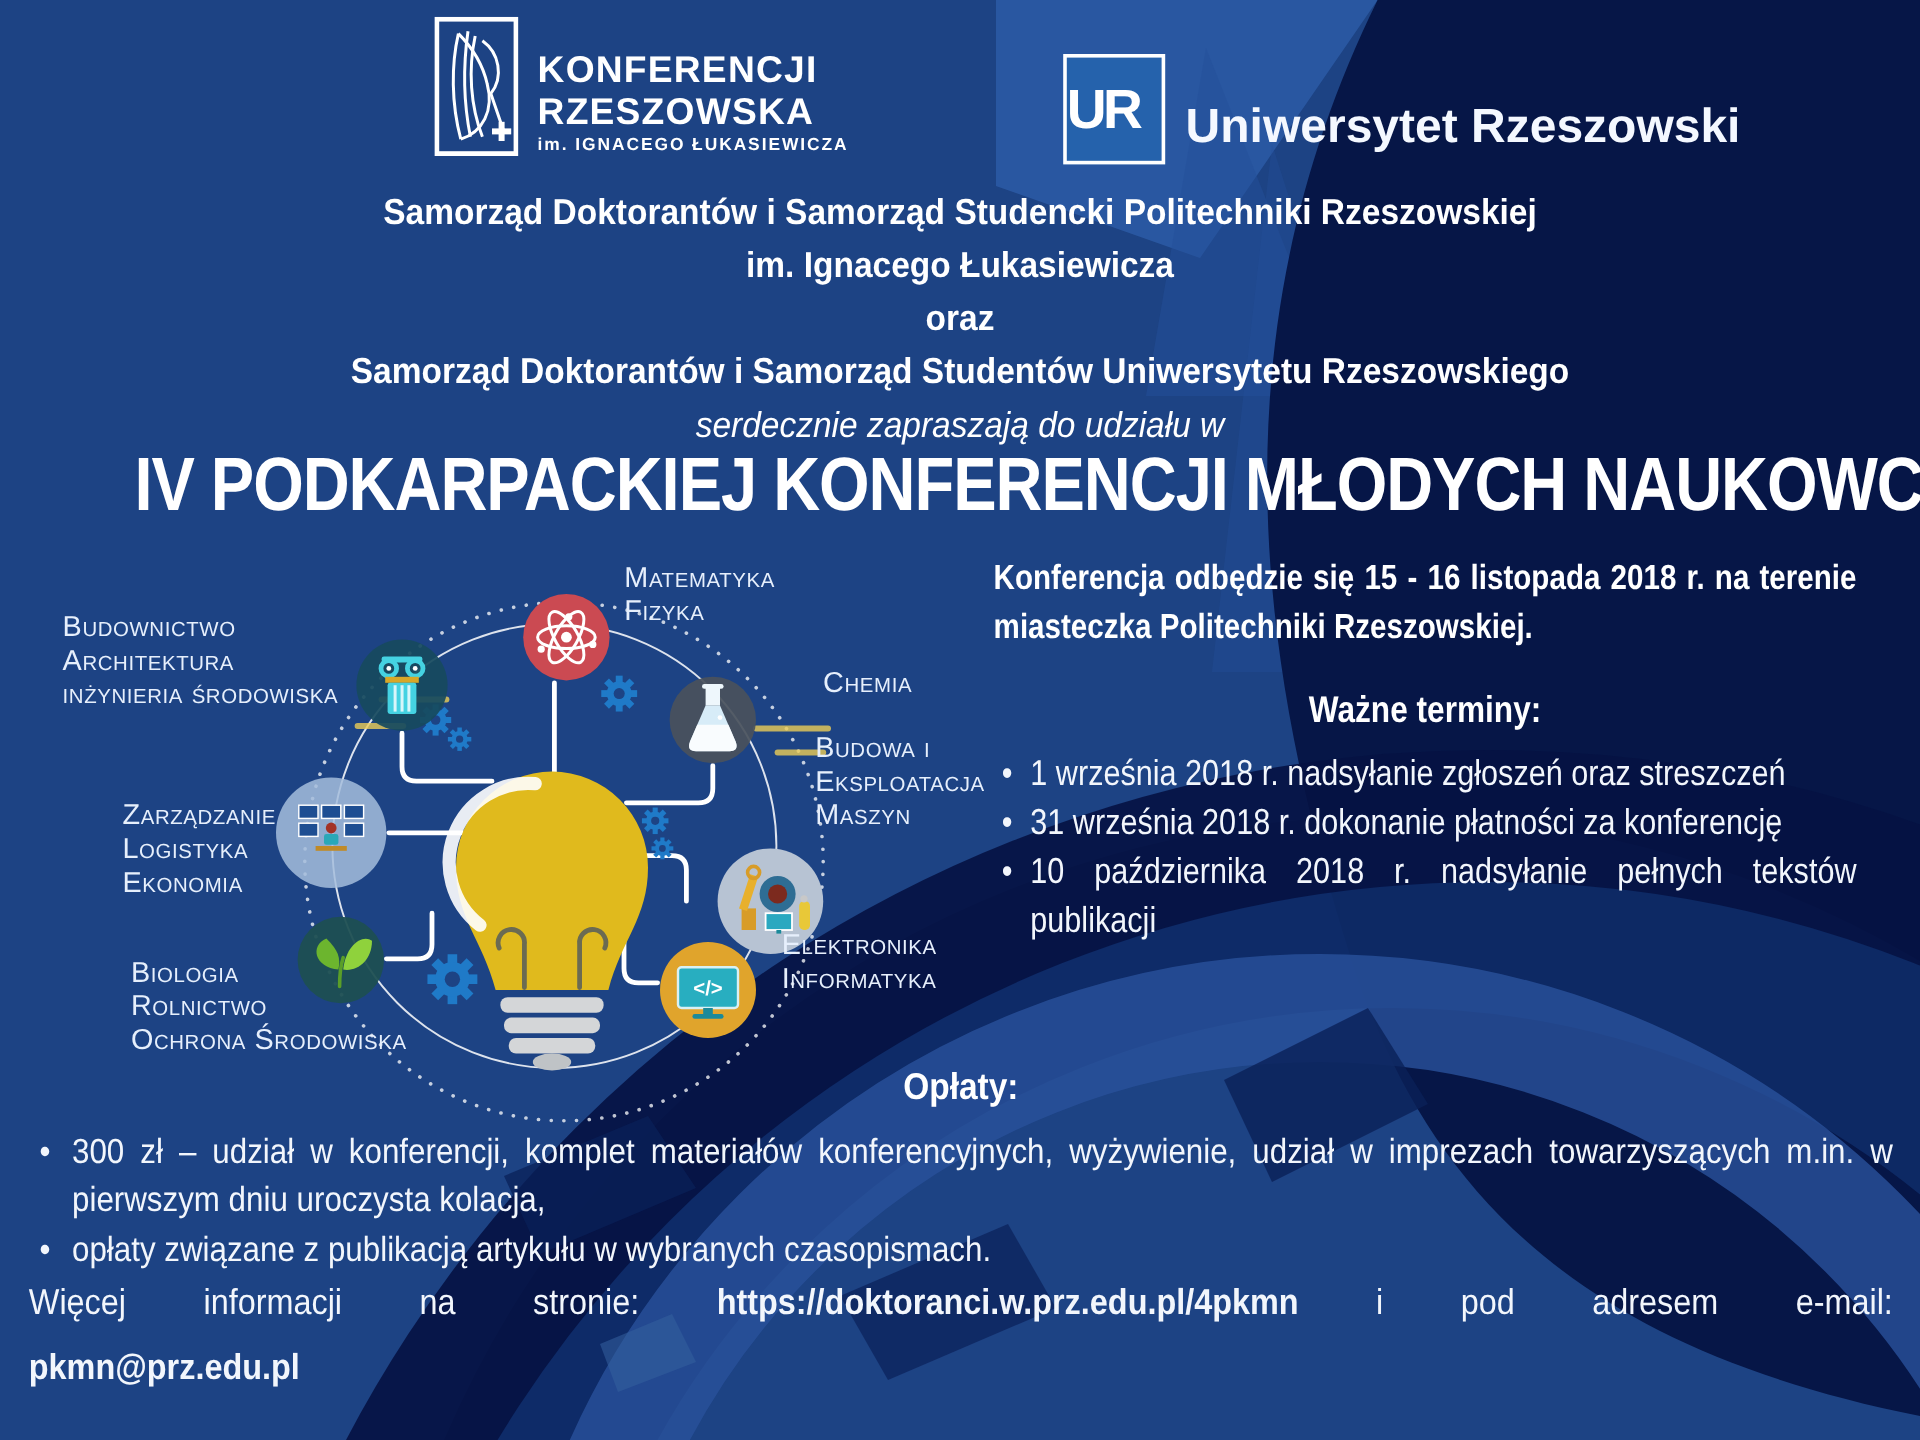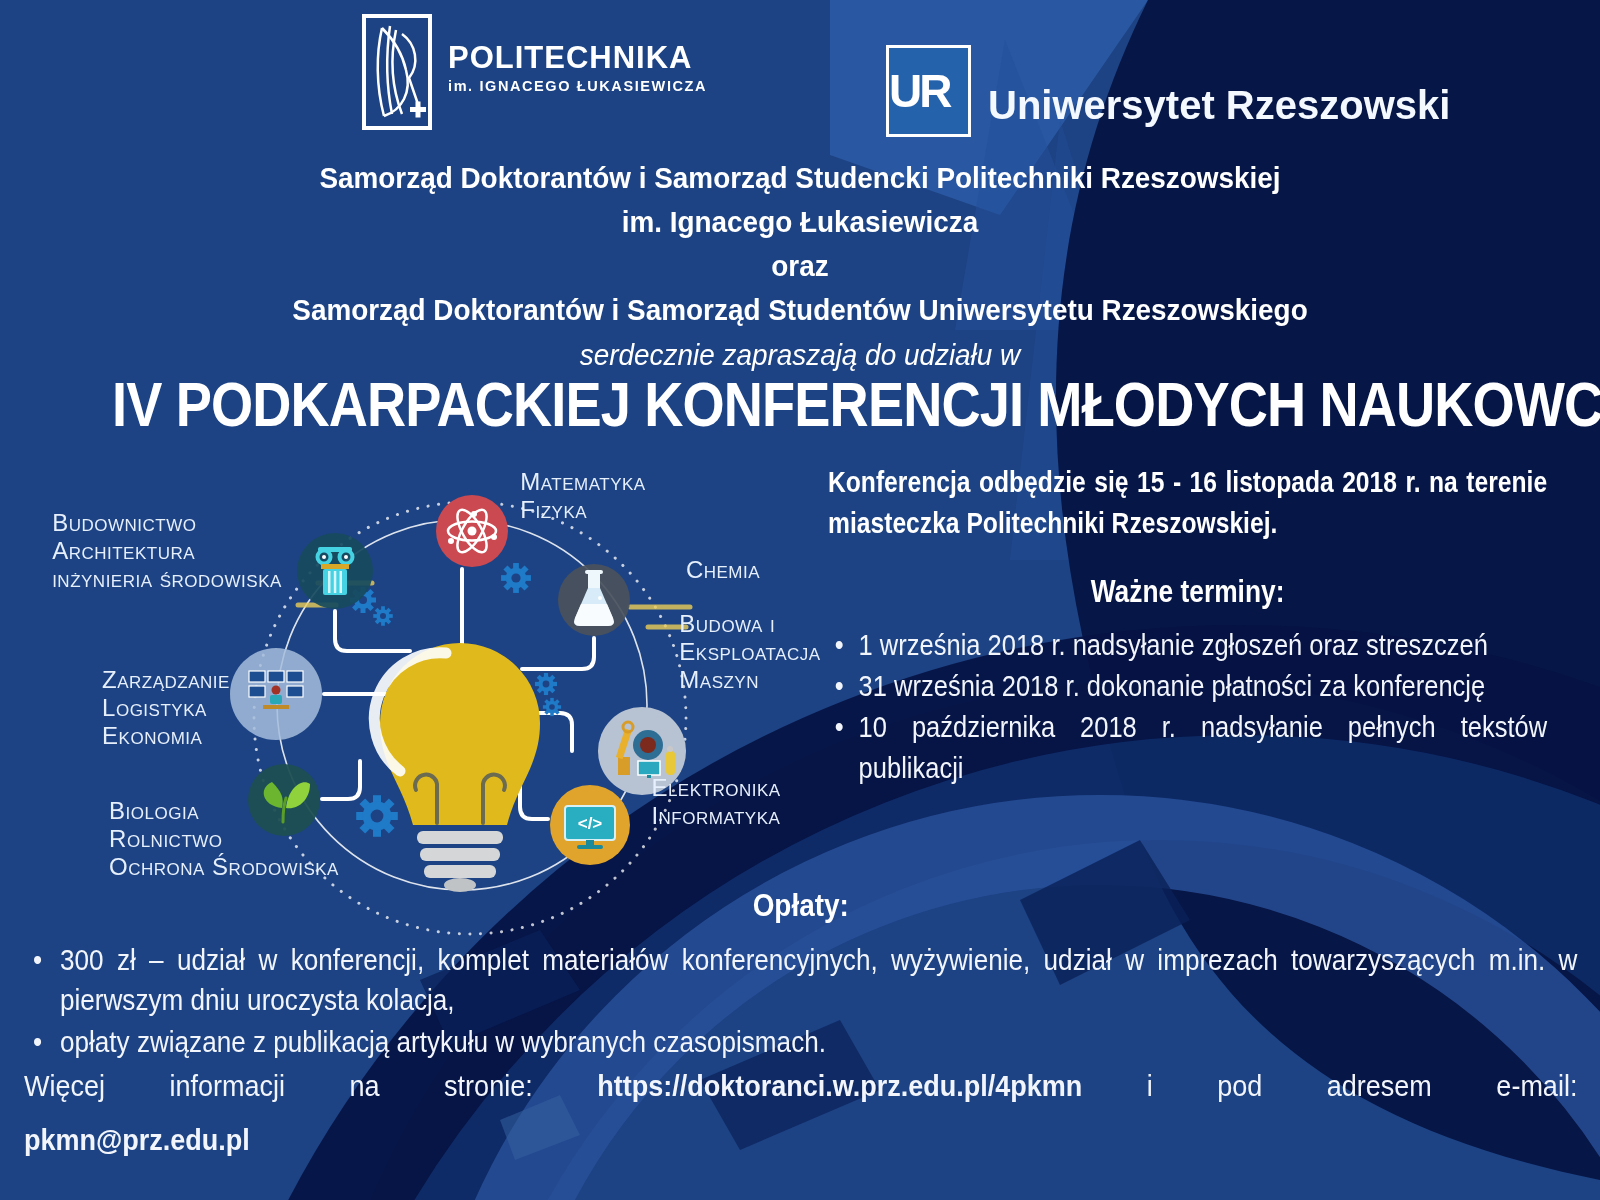--- a/index.html
+++ b/index.html
@@ -103,21 +103,22 @@
         <path d="M40,20 C54,30 58,50 47,64 L58,96"></path>
         <path d="M28,12 C24,40 24,70 30,100"></path>
       </g>
       <g fill="#fff">
         <rect x="48" y="93" width="16" height="5"></rect>
         <rect x="53.5" y="87.5" width="5" height="16"></rect>
       </g>
     </svg>
   </div>
   <div class="prz-text layer">
-    <div class="prz-name">POLITECHNIKA</div>
+    <div class="prz-name">KONFERENCJI</div>
+    <div class="prz-name">RZESZOWSKA</div>
     <div class="prz-sub">im. IGNACEGO ŁUKASIEWICZA</div>
   </div>
 
   <div class="ur-logo layer">
     <div class="ur-mark">
       <span>UR</span>
     </div>
     <div class="ur-name">Uniwersytet Rzeszowski</div>
   </div>
 

